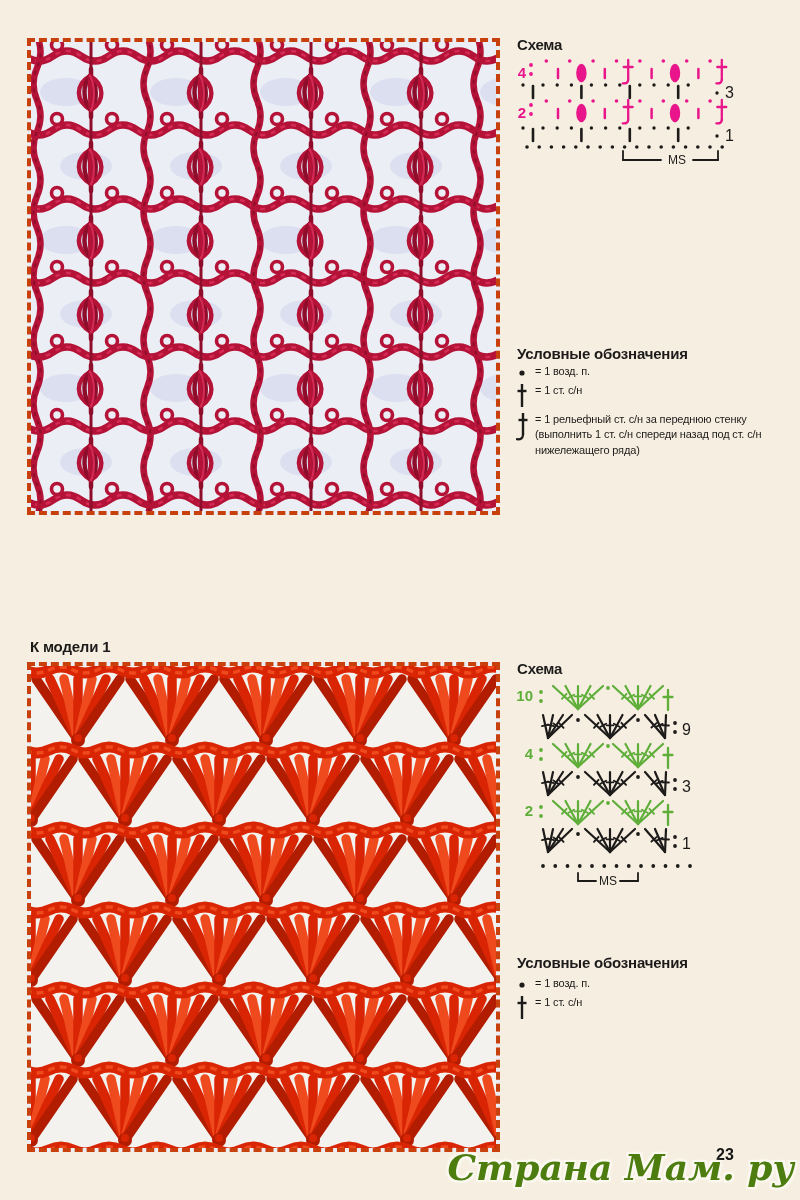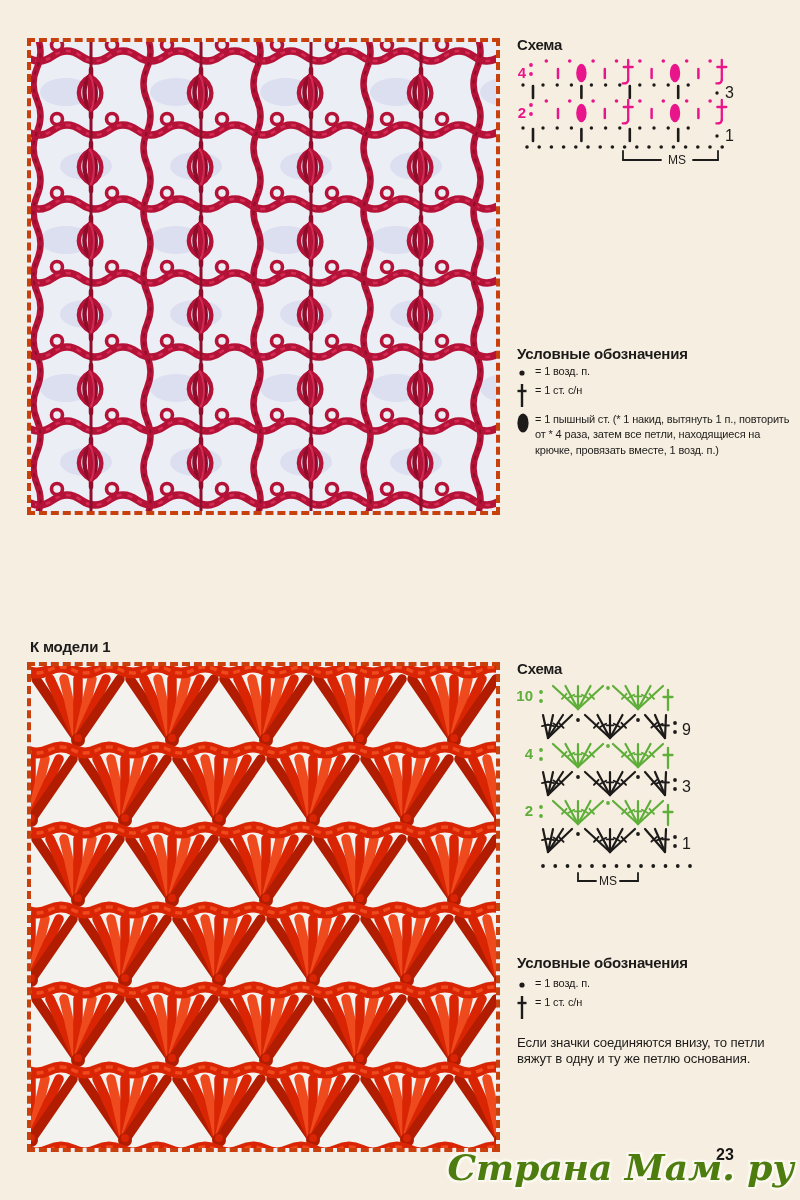--- a/index.html
+++ b/index.html
@@ -514,25 +514,27 @@
         <span class="g">
           <svg width="16" height="26" viewBox="0 0 16 26">
             <line x1="6" y1="1" x2="6" y2="24" stroke="#1d1b1a" stroke-width="2.4"></line>
             <line x1="1.5" y1="8" x2="10.5" y2="8" stroke="#1d1b1a" stroke-width="2.4"></line>
           </svg>
         </span>
         <span>= 1 ст. с/н</span>
       </div>
       <div class="legend-row">
         <span class="g">
-          <svg width="16" height="22" viewBox="0 0 16 22">
-            <ellipse cx="7" cy="11" rx="5.6" ry="9.4" fill="#1d1b1a"></ellipse>
+          <svg width="16" height="30" viewBox="0 0 16 30">
+            <line x1="7" y1="1" x2="7" y2="23" stroke="#1d1b1a" stroke-width="2.4"></line>
+            <line x1="2.5" y1="8" x2="11.5" y2="8" stroke="#1d1b1a" stroke-width="2.4"></line>
+            <path d="M 7 23 q -0.5 5 -6 4.2" stroke="#1d1b1a" stroke-width="2.3" fill="none" stroke-linecap="round"></path>
           </svg>
         </span>
-        <span>= 1 пышный ст. (* 1 накид, вытянуть 1 п., повторить от * 4 раза, затем все петли, находящиеся на крючке, провязать вместе, 1 возд. п.)</span>
+        <span>= 1 рельефный ст. с/н за переднюю стенку (выполнить 1 ст. с/н спереди назад под ст. с/н  нижележащего ряда)</span>
       </div>
     </div>
 
   <div class="h-bold" id="model-label">К модели 1</div>
 
   <div class="photo" id="photo2">
     <svg id="photo2-svg" width="465" height="482" viewBox="0 0 465 482">
         <rect x="0" y="0" width="465" height="482" fill="#f3f2ee"></rect>
         <line x1="-47" y1="74" x2="-89" y2="13" stroke="#b21d02" stroke-width="9.5" stroke-linecap="round"></line>
         <line x1="-47" y1="74" x2="-75" y2="13" stroke="#d92504" stroke-width="9.5" stroke-linecap="round"></line>
@@ -1143,17 +1145,16 @@
       <div class="legend-row">
         <span class="g">
           <svg width="16" height="26" viewBox="0 0 16 26">
             <line x1="6" y1="1" x2="6" y2="24" stroke="#1d1b1a" stroke-width="2.4"></line>
             <line x1="1.5" y1="8" x2="10.5" y2="8" stroke="#1d1b1a" stroke-width="2.4"></line>
           </svg>
         </span>
         <span>= 1 ст. с/н</span>
       </div>
     </div>
-  <div id="note">Если значки соединяются внизу, то петли вяжут в одну и ту же петлю основания.</div>
 
   <div id="page-number">23</div>
   <div id="watermark">Страна Мам. ру</div>
 </div>
 
 </body></html>

